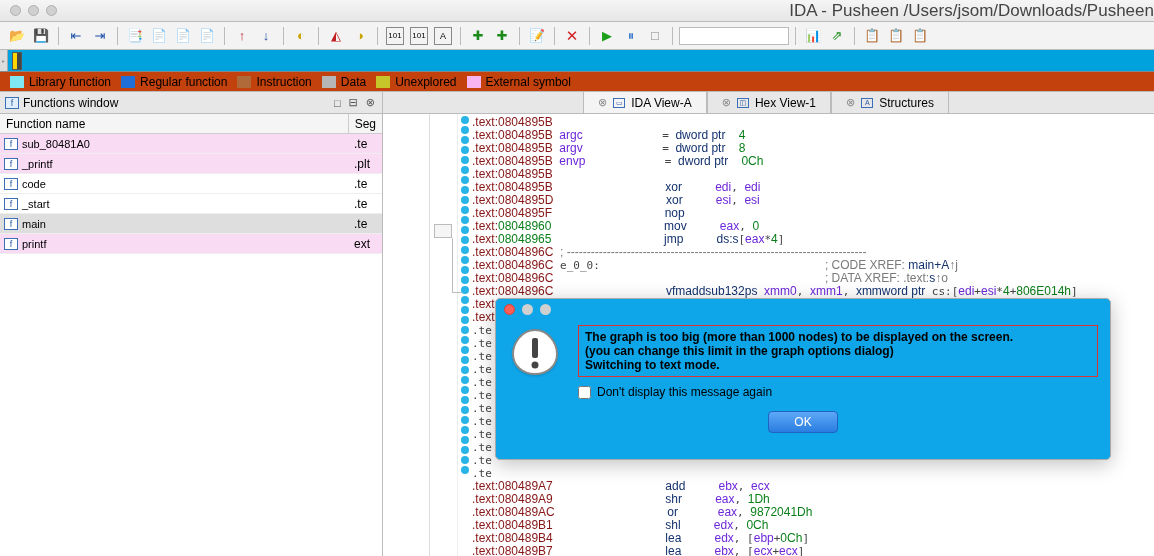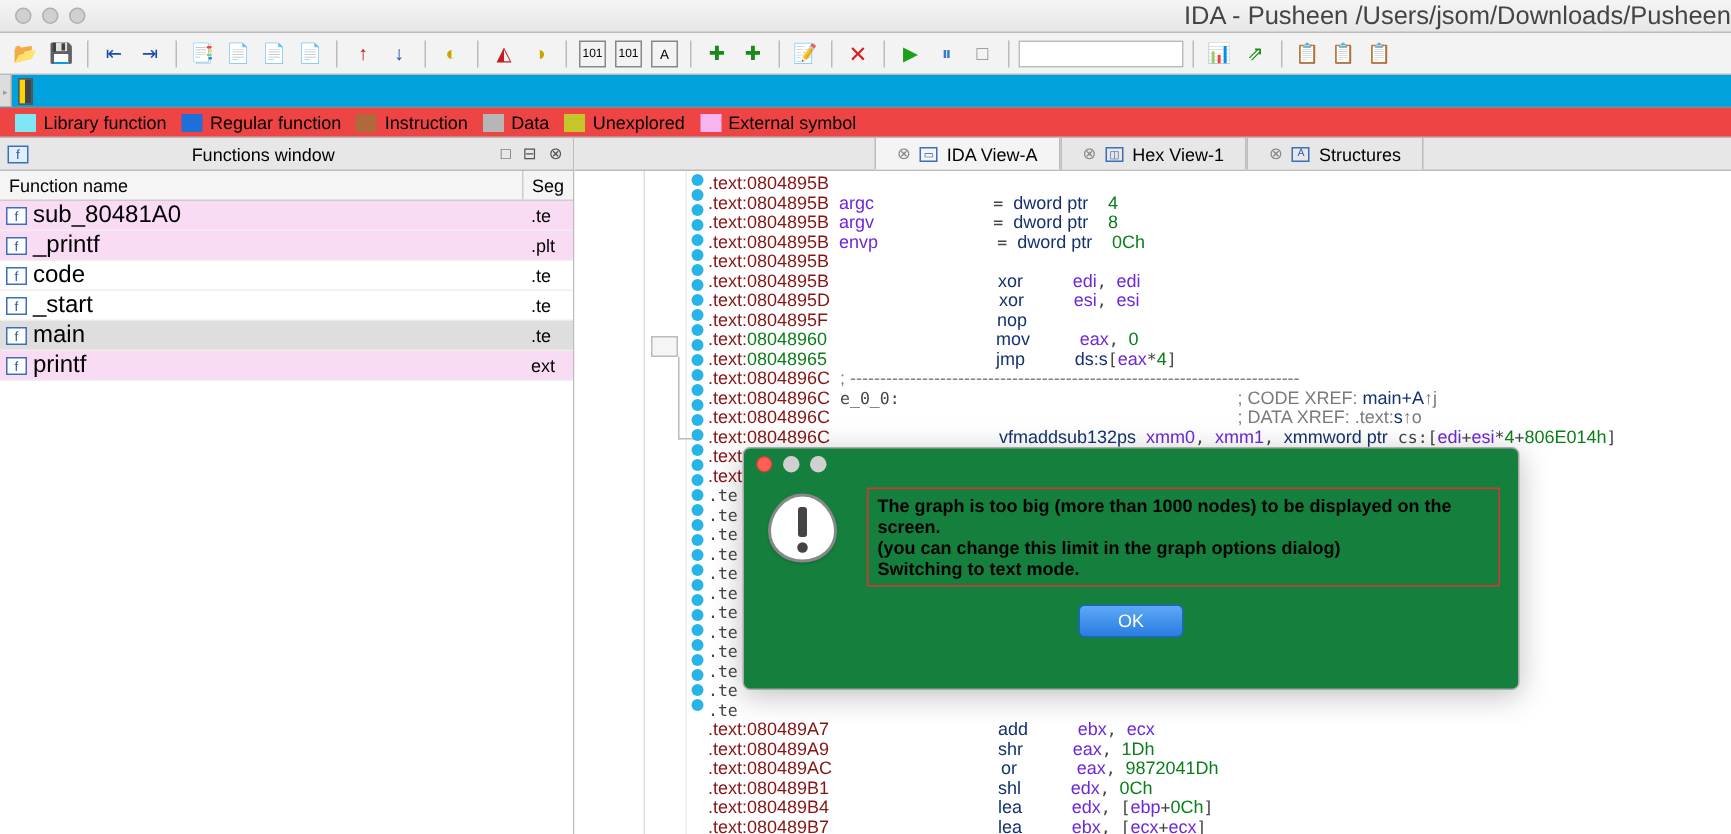--- a/index.html
+++ b/index.html
@@ -9,36 +9,36 @@
   .win-btn { width:11px; height:11px; border-radius:50%; background:#d0d0d0; border:1px solid #b0b0b0; }
   .title-text { flex:1; text-align:right; font-size:17px; color:#444; }
   .toolbar { height:28px; background:#f3f3f3; border-bottom:1px solid #bbb; display:flex; align-items:center; padding:0 6px; gap:2px; }
   .tb { width:18px; height:18px; display:inline-flex; align-items:center; justify-content:center; margin:0 2px; font-size:13px; cursor:pointer; }
   .tb-sep { width:1px; height:18px; background:#bbb; margin:0 4px; }
   .tb-arrow { color:#1a4da8; font-size:13px; }
   .bluebar { height:22px; background:#00a2de; border-bottom:1px solid #888; display:flex; align-items:center; }
   .bb-handle { width:8px; height:100%; background:#ddd; border-right:1px solid #aaa; display:flex; flex-direction:column; justify-content:center; align-items:center; gap:1px;}
   .bb-dash { font-size:6px; color:#999; }
   .bb-swatch { width:10px; height:18px; margin-left:4px; background:linear-gradient(90deg,#ffd400 50%,#444 50%); border:1px solid #555;}
-  .legend { height:20px; background:#ef4444; border-bottom:1px solid #bbb; display:flex; align-items:center; padding:0 10px; gap:10px; }
+  .legend { height:20px; background:#c2410c; border-bottom:1px solid #bbb; display:flex; align-items:center; padding:0 10px; gap:10px; }
   .sw { width:14px; height:12px; display:inline-block; }
   .lgi { display:flex; align-items:center; gap:5px; font-size:12px; }
   .main { display:flex; height:464px; }
   .left { width:383px; display:flex; flex-direction:column; border-right:1px solid #bbb; background:#fff;}
   .fw-head { height:22px; background:#e7e7e7; border-bottom:1px solid #bbb; display:flex; align-items:center; padding:0 5px; gap:4px;}
   .fw-head-ico { width:14px; height:12px; border:1px solid #3b6fb7; background:#dfeffe; display:flex; align-items:center; justify-content:center; font-size:9px; color:#2b5aa2; }
-  .fw-head-title { flex:1; font-size:12px;text-align:center; }
+  .fw-head-title { flex:1; font-size:12px; }
   .fw-head-ctrl { font-size:11px; color:#555; margin:0 2px; cursor:pointer;}
   .fw-col { height:20px; background:#f5f5f5; border-bottom:1px solid #ccc; display:flex; }
   .fw-col .c1 { width:354px; padding:3px 6px; border-right:1px solid #ccc; font-size:12px;}
   .fw-col .c2 { flex:1; padding:3px 6px; font-size:12px;}
   .fn-list { flex:1; overflow:hidden; }
   .fn-row { height:20px; display:flex; align-items:center; border-bottom:1px solid #eee;}
   .fn-row .ico { width:14px; height:12px; border:1px solid #3b6fb7; background:#fff; color:#2b5aa2; font-size:9px; display:flex; align-items:center; justify-content:center; margin:0 4px;}
-  .fn-row .nm { flex:1; padding-right:4px; font-size:16px;}
+  .fn-row .nm { flex:1; padding-right:4px; font-size:11px;}
   .fn-row .sg { width:28px; font-size:12px; }
   .fn-pink { background:#f9dbf4; }
   .fn-gray { background:#dedede; }
   .right { flex:1; display:flex; flex-direction:column; background:#fff;}
   .tabs { height:22px; background:#e7e7e7; border-bottom:1px solid #bbb; display:flex; align-items:center; padding-left:200px; }
   .tab { height:100%; border-right:1px solid #bbb; border-left:1px solid #bbb; display:flex; align-items:center; gap:6px; padding:0 14px; background:#f4f4f4;}
   .tab.inactive { background:#e7e7e7;}
   .tab .close { color:#888; font-size:11px; cursor:pointer;}
   .tab .tico { width:12px; height:10px; border:1px solid #3b6fb7; color:#2b5aa2; font-size:7px; display:flex; align-items:center; justify-content:center; }
   .disasm-area { flex:1; display:flex; position:relative; overflow:hidden;}
@@ -47,21 +47,21 @@
   .mini-box { position:absolute; left:4px; top:110px; width:18px; height:14px; border:1px solid #bbb; background:#f5f5f5;}
   .mini-line { position:absolute; left:22px; top:124px; width:10px; height:55px; border-left:1px solid #bbb; border-bottom:1px solid #bbb;}
   .dots { width:14px; display:flex; flex-direction:column; align-items:center; padding-top:2px; gap:2px;}
   .dot { width:8px; height:8px; border-radius:50%; background:#29b4e8; }
   .code { flex:1; font-family:"Menlo","Consolas",monospace; font-size:11px; line-height:13px; white-space:pre; color:#444; padding:2px 0;}
   .code .navy { color:#14326e; }
   .code .green { color:#0a7f19; }
   .code .darkred { color:#861515; }
   .code .teal { color:#6d28d9; }
   .code .comment { color:#7a7a7a; }
-  .dialog { position:absolute; left:495px; top:298px; width:518px; height:162px; background:#15803d; border:1px solid #aaa; box-shadow:0 4px 20px rgba(0,0,0,0.25); border-radius:5px; }
+  .dialog { position:absolute; left:495px; top:298px; width:616px; height:162px; background:#0ea5e9; border:1px solid #aaa; box-shadow:0 4px 20px rgba(0,0,0,0.25); border-radius:5px; }
   .dlg-title { height:20px; display:flex; align-items:center; padding-left:8px; gap:7px;}
   .dlg-close { width:11px; height:11px; border-radius:50%; background:#ff5f57; border:1px solid #d14038;}
   .dlg-dim { width:11px; height:11px; border-radius:50%; background:#d0d0d0; }
   .dlg-body { display:flex; padding:6px 12px; gap:16px; }
   .dlg-icon { width:54px; height:54px; display:flex; align-items:center; justify-content:center; }
   .dlg-icon-svg { filter:drop-shadow(0 1px 1px rgba(0,0,0,.15)); }
   .dlg-msg { flex:1; font-size:12px; }
   .dlg-box { border:1px solid #d33; padding:4px 6px; font-weight:bold; }
   .dlg-chk { margin-top:8px; display:flex; align-items:center; gap:6px;}
   .dlg-chk input { width:13px; height:13px;}
@@ -324,18 +324,22 @@
         <rect x="23" y="12" width="6" height="20" rx="2" fill="#444"></rect>
         <circle cx="26" cy="39" r="3.5" fill="#444"></circle>
       </svg>
     </div>
     <div class="dlg-msg">
       <div class="dlg-box">
         <div>The graph is too big (more than 1000 nodes) to be displayed on the screen.</div>
         <div>(you can change this limit in the graph options dialog)</div>
         <div>Switching to text mode.</div>
       </div>
+      <label class="dlg-chk">
+        <input type="checkbox" style="">
+        <span>Don't display this message again</span>
+      </label>
     </div>
   </div>
   <div class="dlg-btns">
     <button class="ok-btn">OK</button>
   </div>
 </div>
 
 </body></html>

